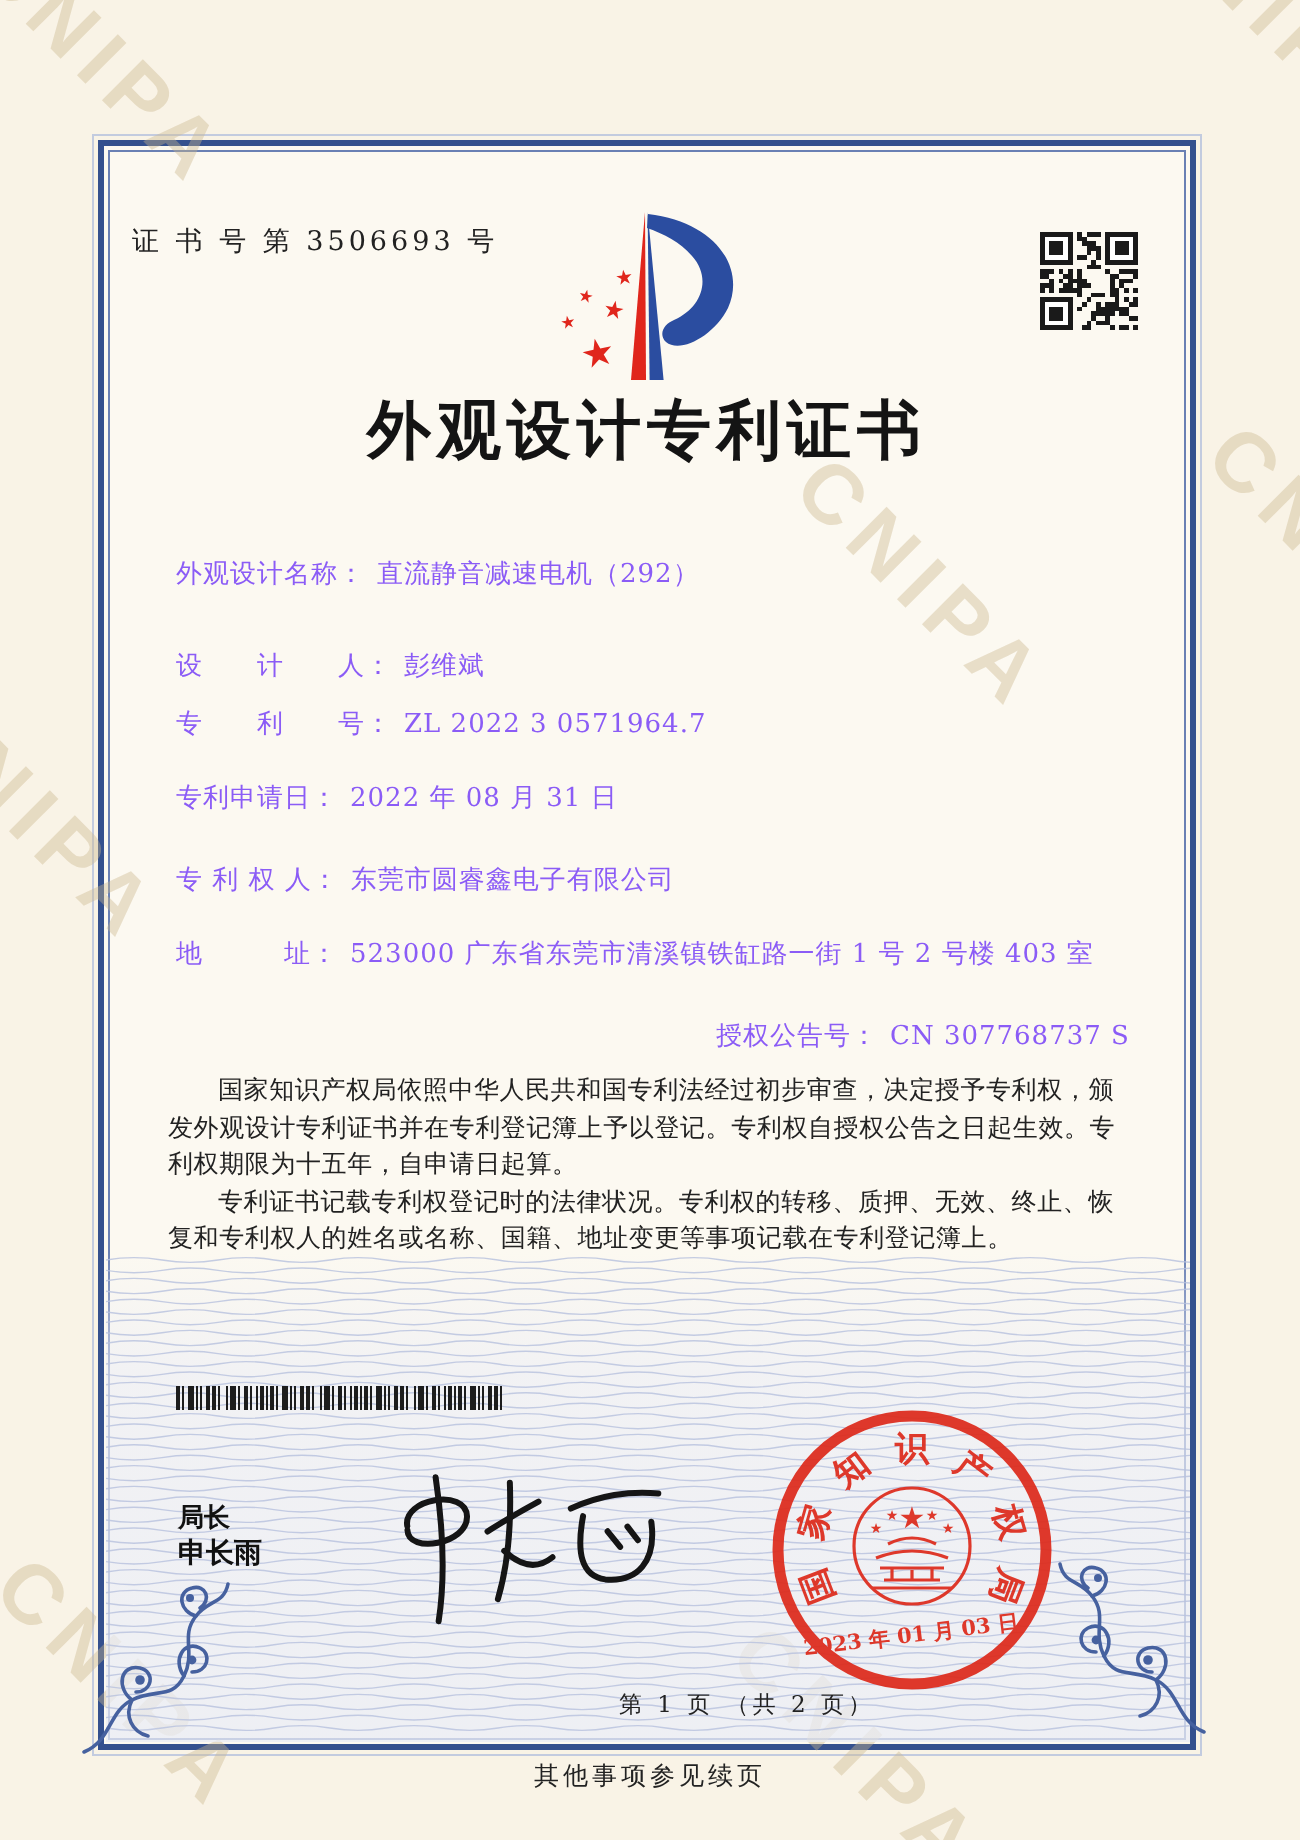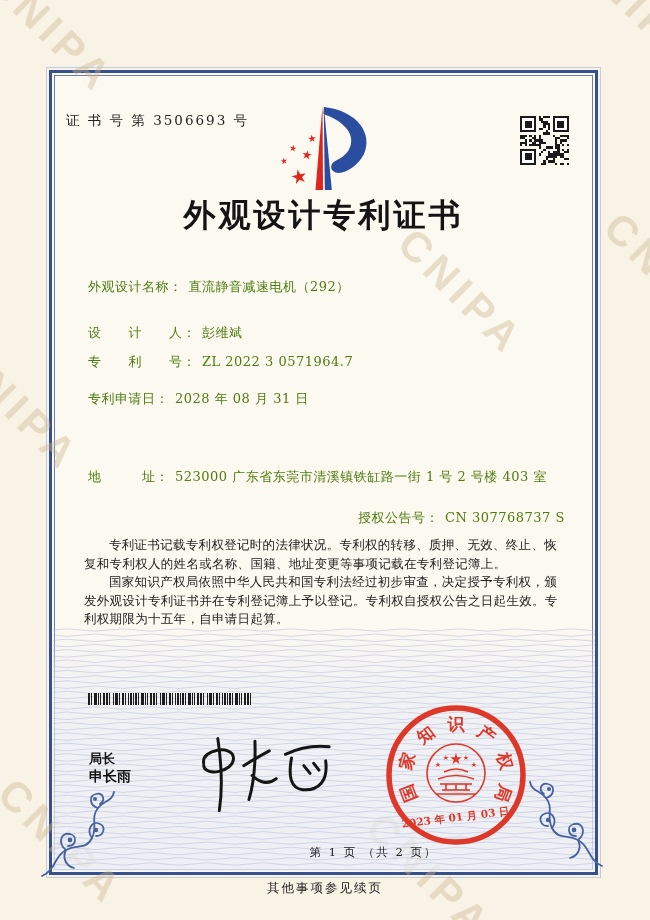--- a/index.html
+++ b/index.html
@@ -26,21 +26,21 @@
   .layer{position:absolute;inset:0;z-index:3;}
 
   .cert-no{position:absolute;left:66px;top:112px;font-size:13.5px;letter-spacing:2px;color:#222;}
 
   .logo{position:absolute;left:276px;top:98px;}
   .qr{position:absolute;left:520px;top:116px;}
 
   .title{position:absolute;left:49px;top:194px;width:549px;text-align:center;
          font-size:32px;font-weight:700;letter-spacing:3px;color:#141414;}
 
-  .row{position:absolute;left:88px;font-size:13px;color:#4d7c0f;letter-spacing:.5px;white-space:nowrap;}
+  .row{position:absolute;left:88px;font-size:13px;color:#8b5cf6;letter-spacing:.5px;white-space:nowrap;}
   .row .val{margin-left:6px;}
   .row .grp2{position:absolute;left:242px;top:0;white-space:nowrap;margin-left:28px;}
 
   .paras{position:absolute;left:84px;top:536px;width:482px;color:#222;}
   .paras p{margin:0;text-indent:2em;font-size:12.5px;line-height:18.6px;letter-spacing:.3px;}
 
   .barcode{position:absolute;left:88px;top:693px;}
   .barcode rect{fill:#1d1d1d;}
 
   .director{position:absolute;left:89px;top:750px;font-family:"Liberation Sans","DejaVu Sans",sans-serif;
@@ -281,32 +281,35 @@
     <div class="row" style="top:278px">
       <span class="lbl">外观设计名称：</span><span class="val">直流静音减速电机（292）</span>
     </div>
     <div class="row" style="top:324px">
       <span class="lbl">设　　计　　人：</span><span class="val">彭维斌</span>
     </div>
     <div class="row" style="top:353px">
       <span class="lbl">专　　利　　号：</span><span class="val">ZL 2022 3 0571964.7</span>
     </div>
     <div class="row" style="top:390px">
-      <span class="lbl">专利申请日：</span><span class="val">2028 年 08 月 31 日</span>
+      <span class="lbl">专利申请日：</span><span class="val">2022 年 08 月 31 日</span>
+    </div>
+    <div class="row" style="top:431px">
+      <span class="lbl">专 利 权 人：</span><span class="val">东莞市圆睿鑫电子有限公司</span>
     </div>
     <div class="row" style="top:468px">
       <span class="lbl">地　　　址：</span><span class="val">523000 广东省东莞市清溪镇铁缸路一街 1 号 2 号楼 403 室</span>
     </div>
     <div class="row" style="top:509px">
       <span class="grp2"><span class="lbl">授权公告号：</span><span class="val">CN 307768737 S</span></span>
     </div>
 
     <div class="paras">
+      <p>国家知识产权局依照中华人民共和国专利法经过初步审查，决定授予专利权，颁发外观设计专利证书并在专利登记簿上予以登记。专利权自授权公告之日起生效。专利权期限为十五年，自申请日起算。</p>
       <p>专利证书记载专利权登记时的法律状况。专利权的转移、质押、无效、终止、恢复和专利权人的姓名或名称、国籍、地址变更等事项记载在专利登记簿上。</p>
-      <p>国家知识产权局依照中华人民共和国专利法经过初步审查，决定授予专利权，颁发外观设计专利证书并在专利登记簿上予以登记。专利权自授权公告之日起生效。专利权期限为十五年，自申请日起算。</p>
     </div>
 
     <svg class="barcode" width="168" height="12" xmlns="http://www.w3.org/2000/svg">
       <g id="barcode-bars">
           <rect x="0" y="0" width="2" height="12"></rect>
           <rect x="3" y="0" width="1" height="12"></rect>
           <rect x="6" y="0" width="3" height="12"></rect>
           <rect x="10" y="0" width="1" height="12"></rect>
           <rect x="12" y="0" width="1" height="12"></rect>
           <rect x="15" y="0" width="2" height="12"></rect>

